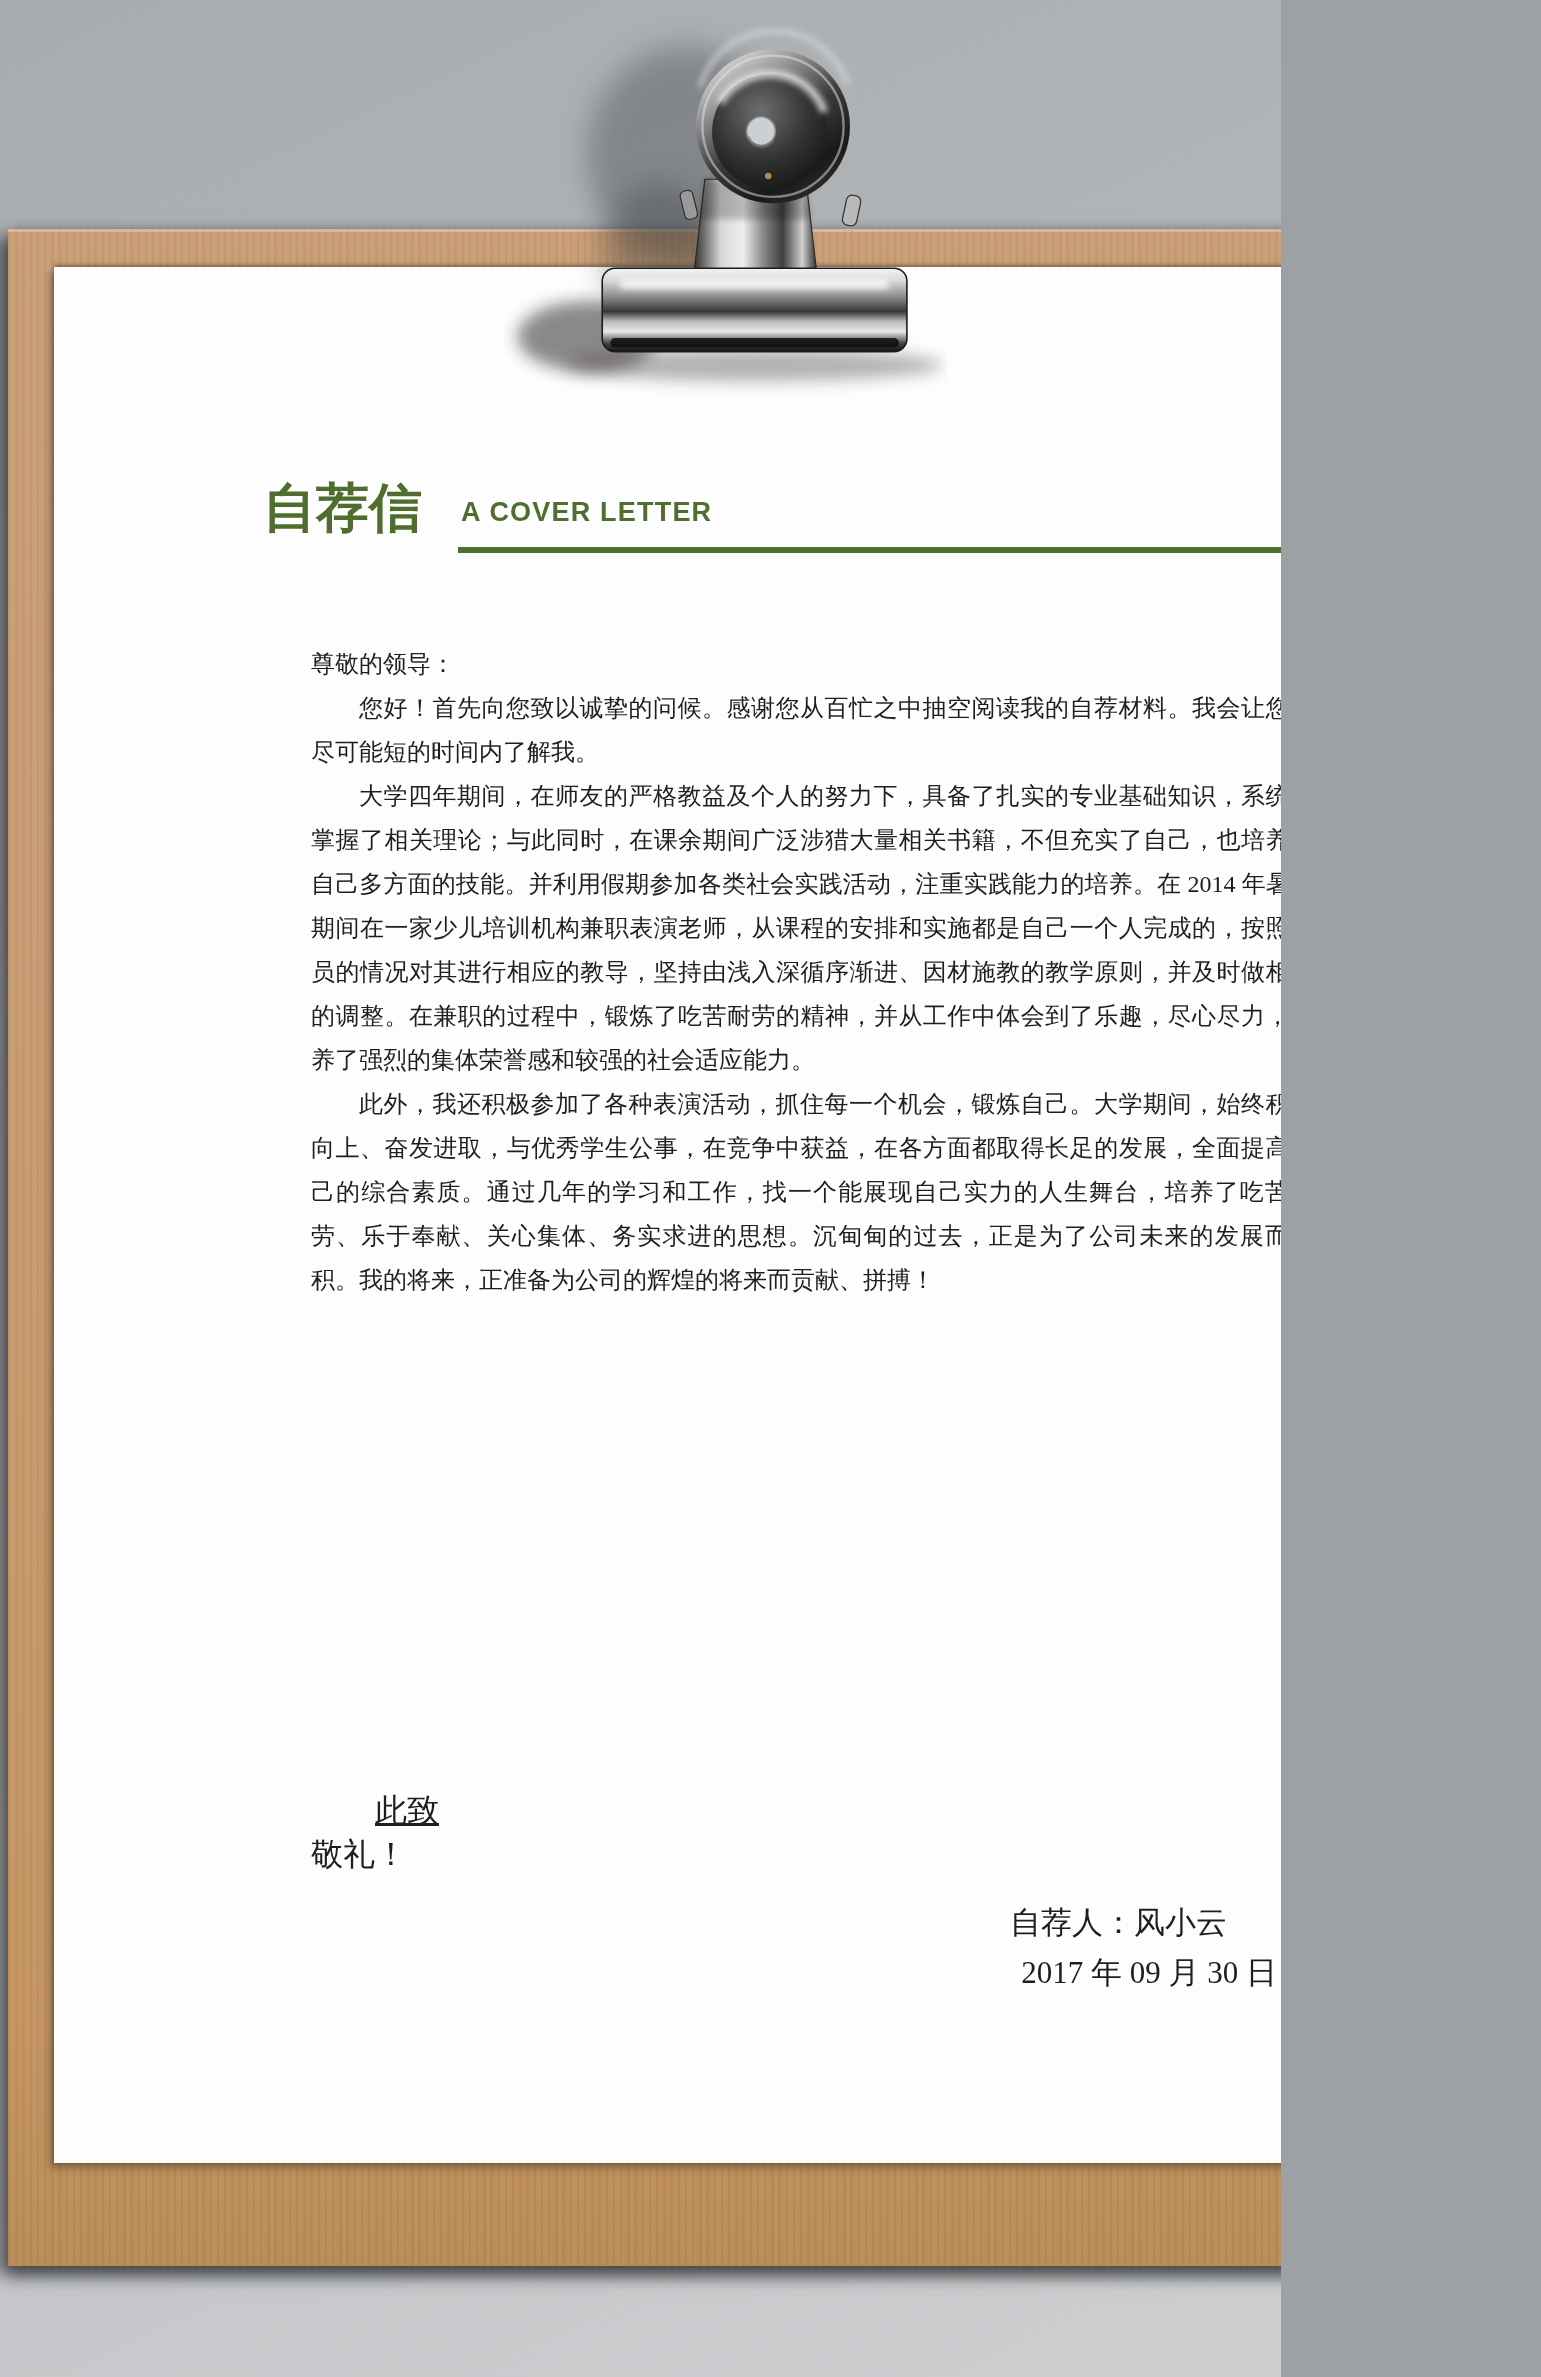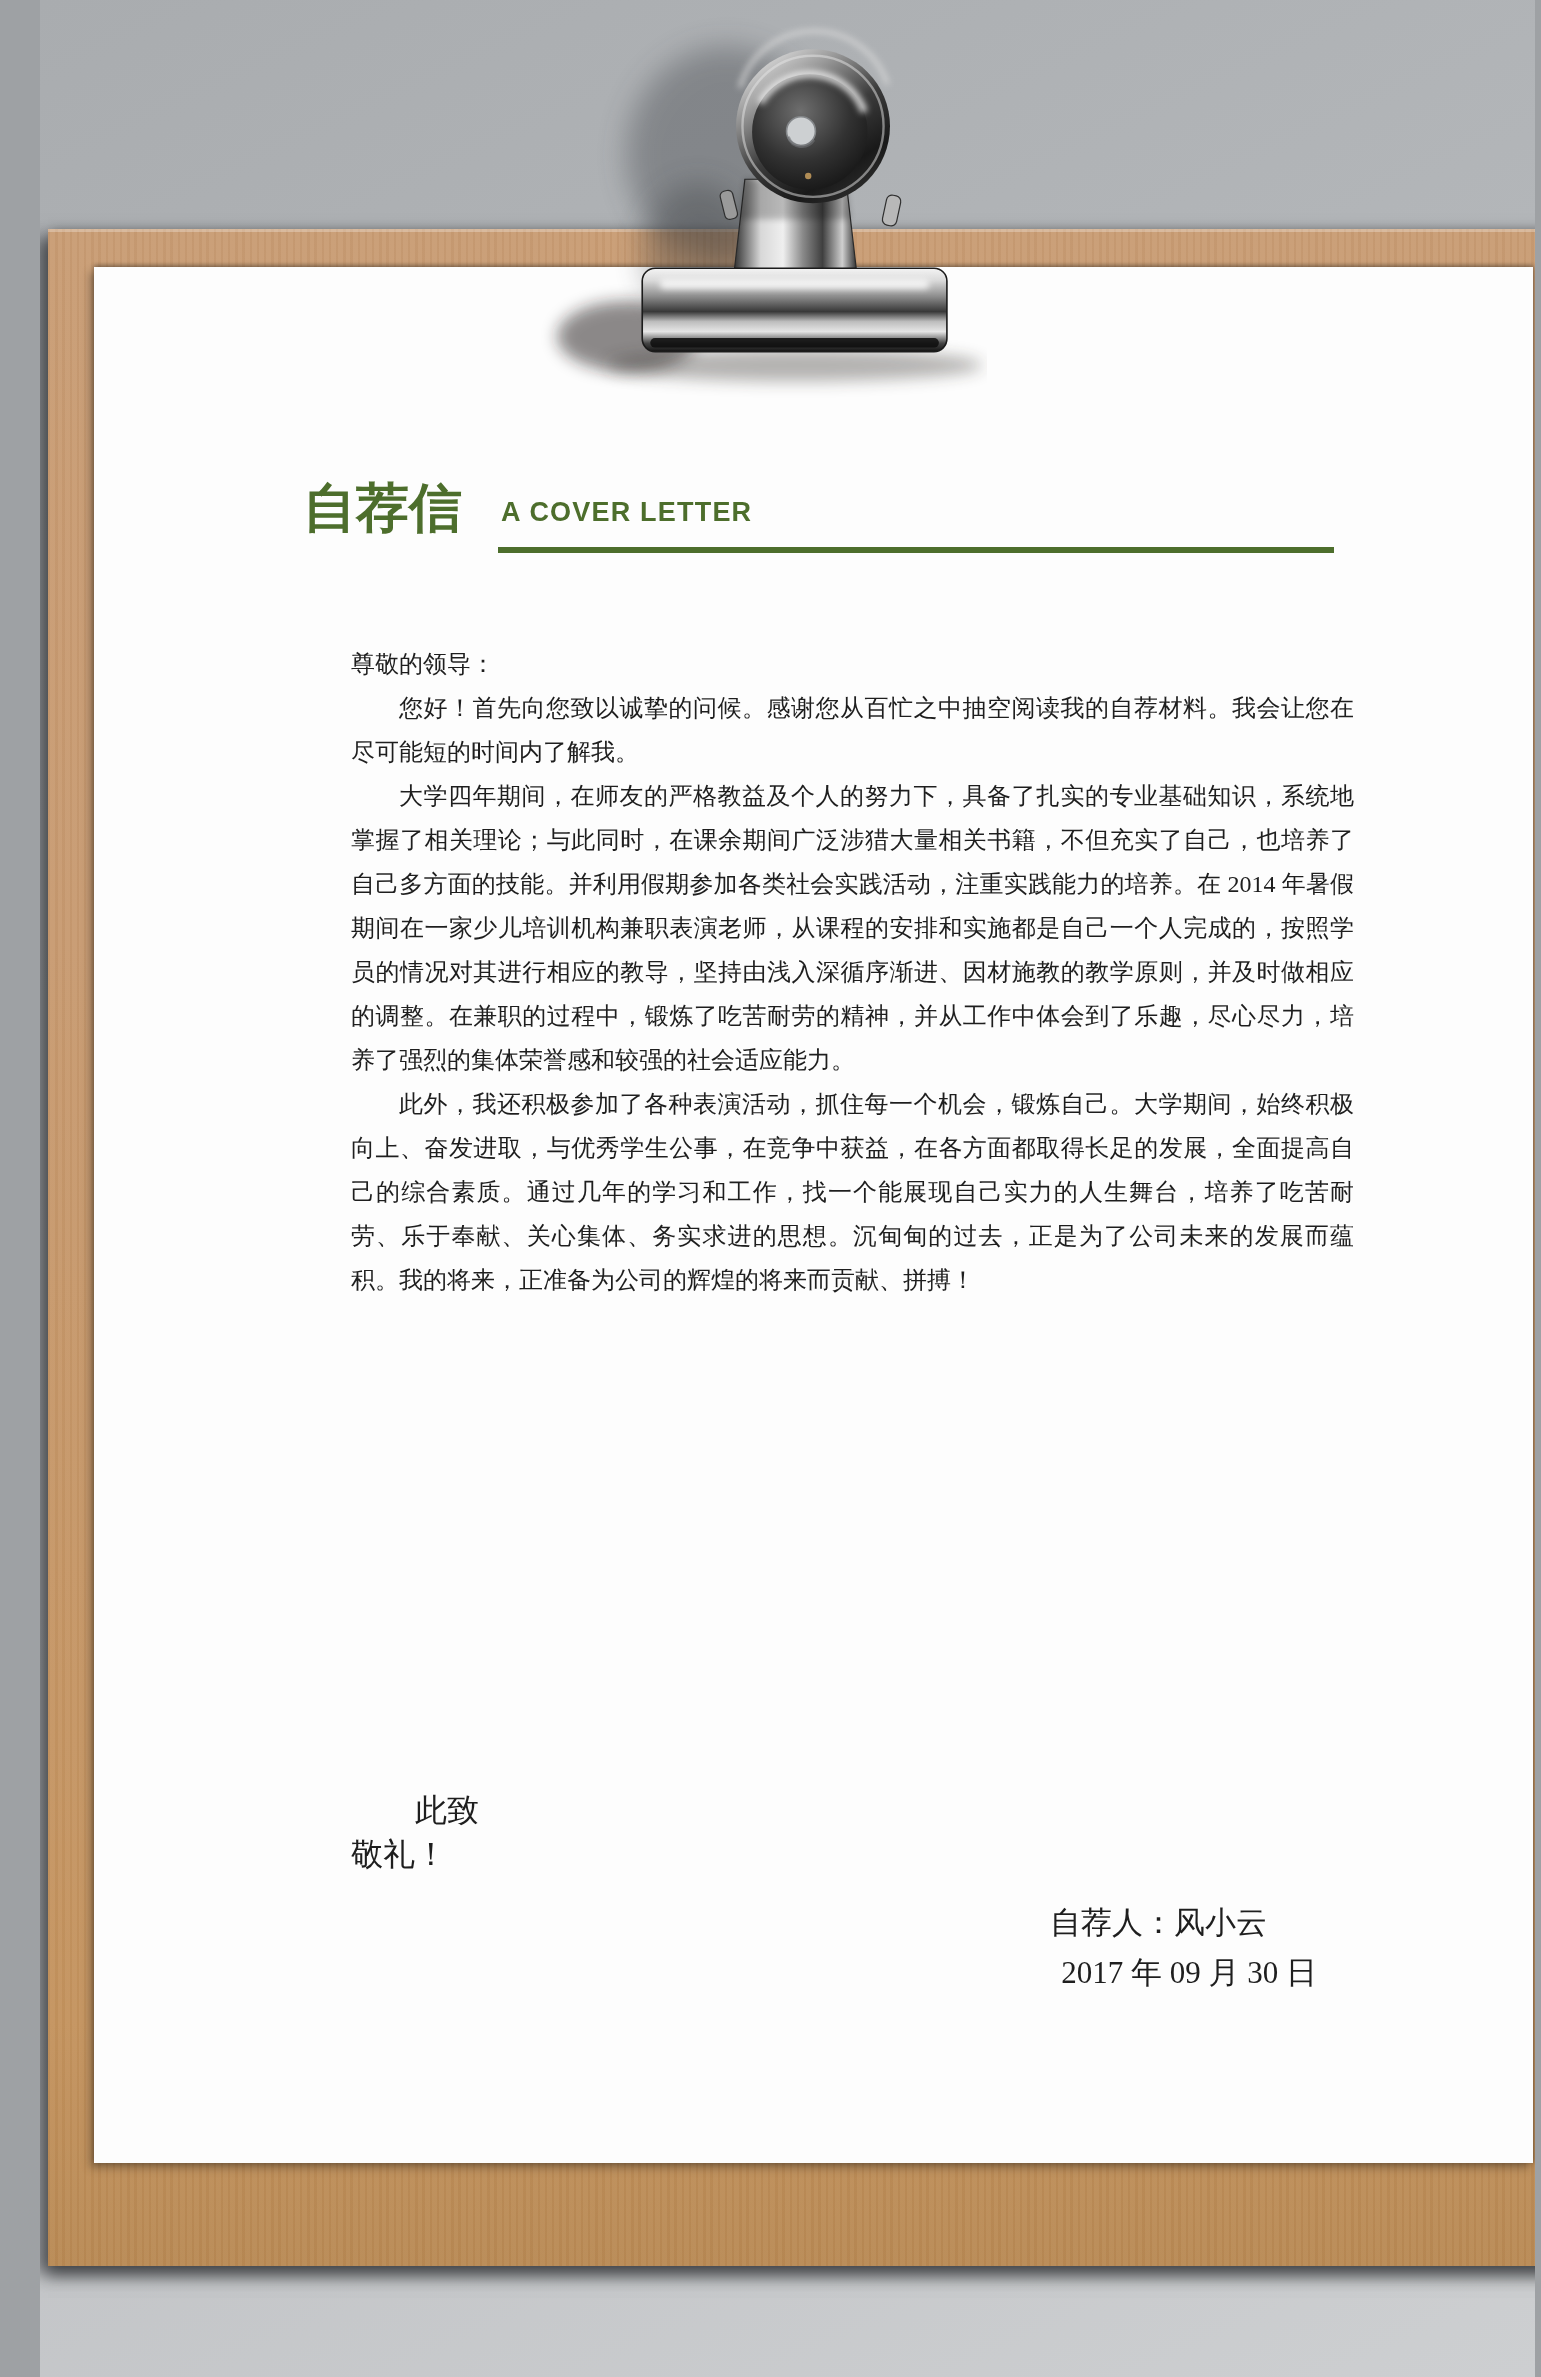--- a/index.html
+++ b/index.html
@@ -1,20 +1,19 @@
 <!DOCTYPE html>
 <html style="font-size:13px"><head>
 <meta charset="utf-8">
 <style>
   html,body{margin:0;padding:0;background:#9ea1a4;}
   .scene{
-    position:relative; width:1495px; height:2377px; overflow:hidden;
+    position:relative; width:1281px; height:2377px; overflow:hidden;
     background:linear-gradient(155deg,#a9acaf 0%,#b3b6b9 30%,#bfc1c4 60%,#cdcfd1 100%);
     font-family:"Liberation Serif","DejaVu Serif",serif;
-    margin-left:40px;
   }
   .board{
     position:absolute; left:8px; top:229px; width:1525px; height:2037px;
     background:
       repeating-linear-gradient(90deg, rgba(116,70,28,.05) 0 2.4px, rgba(255,255,255,.03) 2.4px 7.2px),
       linear-gradient(180deg,#c99d75 0%,#c89b72 35%,#c4945f 88%,#b98a55 100%);
     box-shadow:-13px 8px 16px rgba(35,37,40,.55), 0 9.6px 14.4px rgba(35,37,40,.5), 4.8px 0 8px rgba(35,37,40,.25);
   }
   .board::before{
     content:""; position:absolute; left:0; top:0; right:0; height:3.2px;
@@ -43,21 +42,21 @@
     position:absolute; left:311px; top:642px; width:1003px;
     font-size:24px; line-height:44px; color:#1e1e1e;
     text-align:justify;
   }
   .letter-body p{margin:0; text-indent:2em;}
   .letter-body p.salutation{text-indent:0;}
   .closing{
     position:absolute; left:311px; top:1788px; width:1003px;
     font-size:32px; line-height:44px; color:#1e1e1e;
   }
-  .closing .cizhi{margin:0; text-indent:2em;}
+  .closing .cizhi{margin:0; text-indent:2em;text-decoration:underline;}
   .closing .jingli{margin:0; text-indent:0;}
   .signature{
     position:absolute; left:1010px; top:1898px;
     font-size:31px; line-height:50px; color:#1e1e1e;
   }
   .signature .sig-date{padding-left:11.2px;}
   .clip-svg{position:absolute; left:498px; top:14.4px; width:449px; height:385px;}
 </style>
 </head>
 <body>

